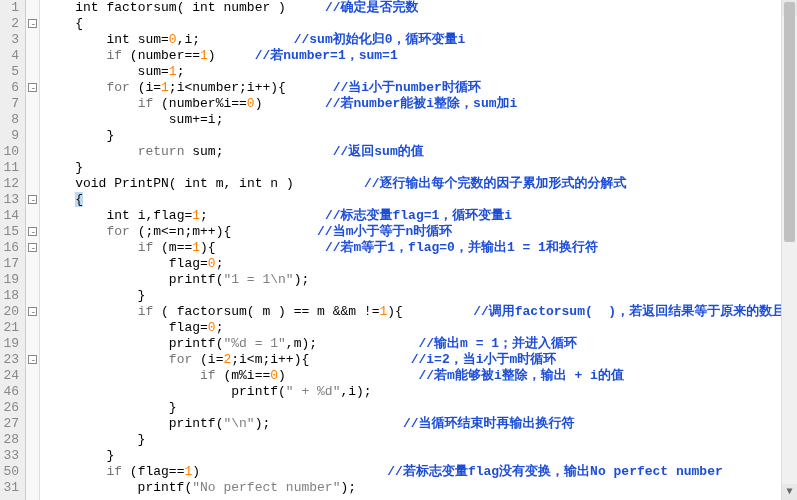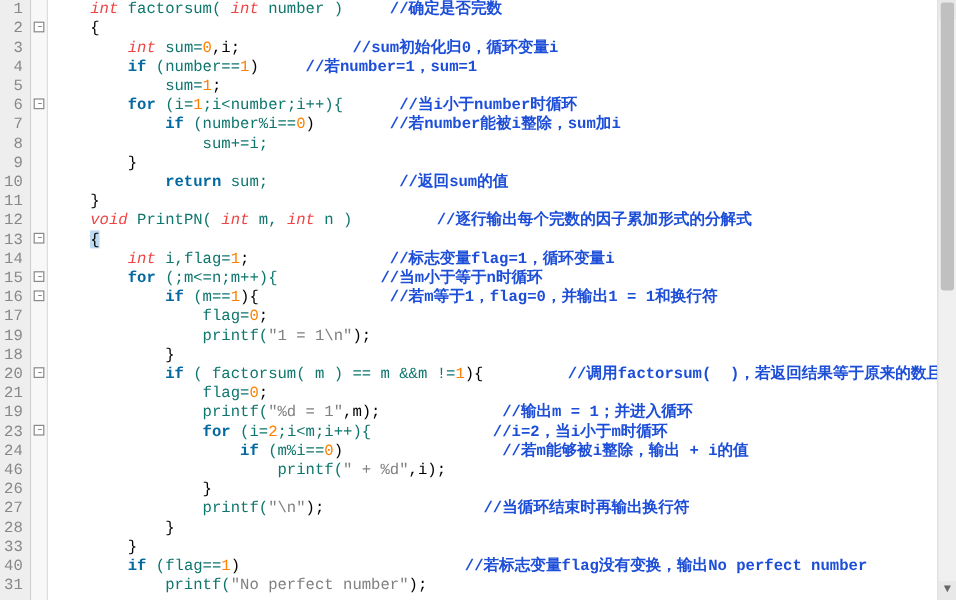--- a/index.html
+++ b/index.html
@@ -64,27 +64,27 @@
     flex: 1;
     padding-left: 4px;
     white-space: pre;
     overflow: hidden;
   }
   .code-line {
     height: 16px;
     line-height: 16px;
     white-space: pre;
   }
-  .kw { color: #0369a1; font-weight: bold; }
-  .type { color: #ef4444; font-style: italic; }
+  .kw { color: #737373; }
+  .type { color: #000000; }
   .num { color: #ff8000; }
   .str { color: #808080; }
   .cmt { color: #1d4ed8; font-weight: bold; }
   .punc { color: #000; }
-  .ident { color: #0f766e; font-family: Liberation Mono, monospace; }
+  .ident { color: #000000; font-family: Liberation Mono, monospace; }
   .sel-bg { background: #c0d8f0; }
   .scrollbar-v {
     position: absolute;
     right: 0;
     top: 0;
     bottom: 0;
     width: 16px;
     background: #f0f0f0;
     border-left: 1px solid #ddd;
   }
@@ -138,21 +138,21 @@
       <div>20</div>
       <div>21</div>
       <div>19</div>
       <div>23</div>
       <div>24</div>
       <div>46</div>
       <div>26</div>
       <div>27</div>
       <div>28</div>
       <div>33</div>
-      <div>40</div>
+      <div>50</div>
       <div>31</div>
     </div>
   <div class="fold-col" id="foldcol">
       <div></div>
       <div><span class="fold-box"></span></div>
       <div></div>
       <div></div>
       <div></div>
       <div><span class="fold-box"></span></div>
       <div></div>

